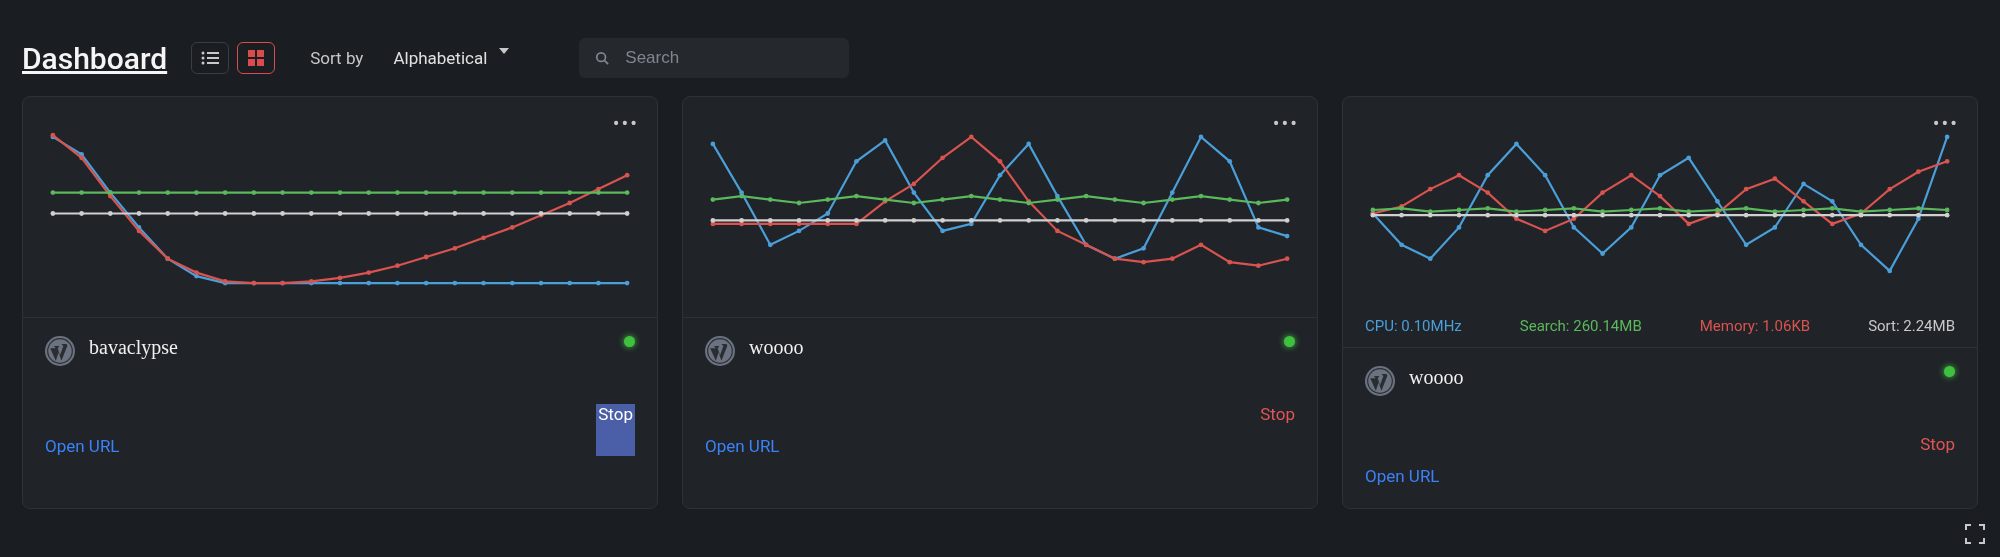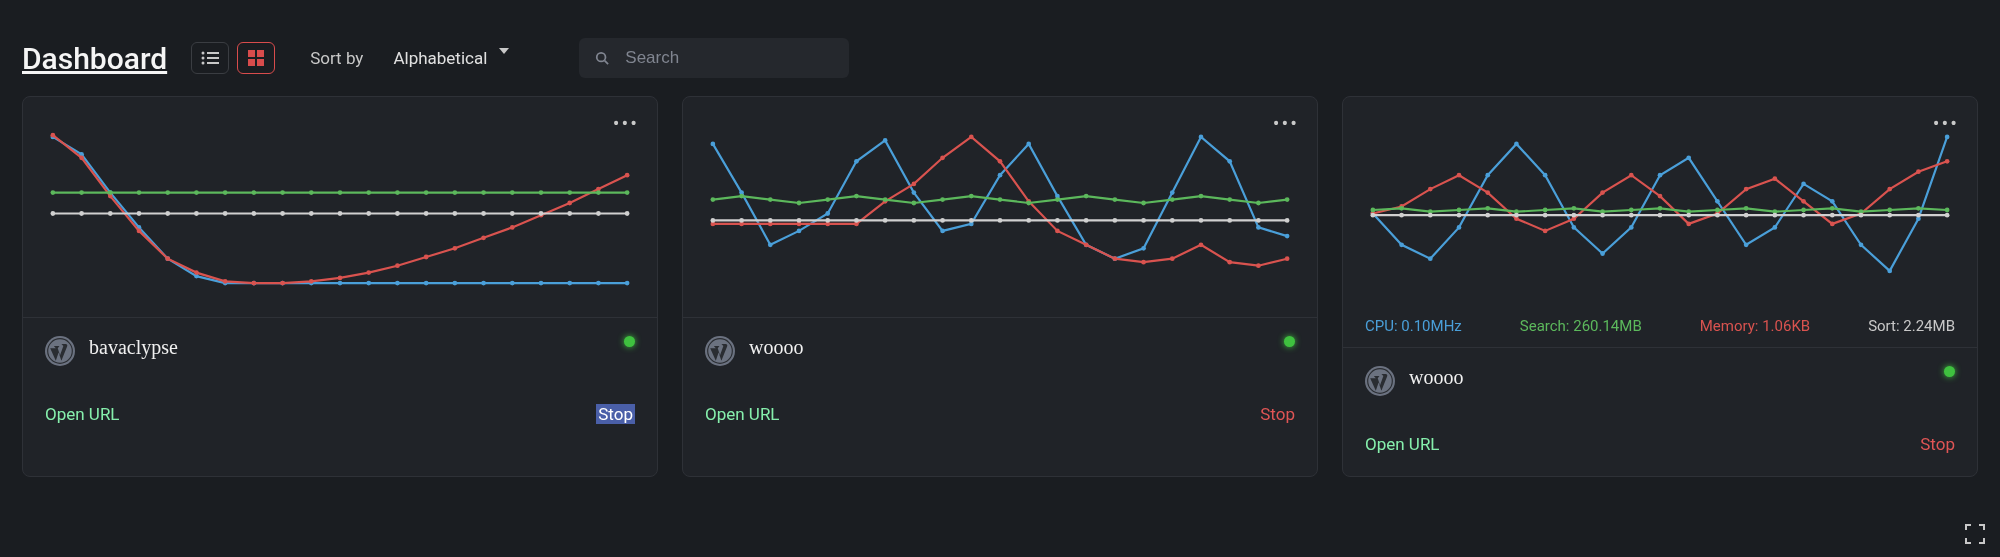--- a/index.html
+++ b/index.html
@@ -151,22 +151,23 @@
   background: #3fc13f;
   box-shadow: 0 0 6px #3fc13f;
 }
 .card-actions {
   display: flex;
   justify-content: space-between;
   padding: 20px 22px 22px 22px;
   font-size: 17px;
 }
 .open-url {
-  color: #86efac;
+  color: #3b82f6;
   cursor: pointer;
+  margin-top: 32px;
 }
 .stop {
   color: #e05555;
   cursor: pointer;
 }
 .stop.selected {
   background: #4a5fa8;
   color: #fff;
   padding: 0 2px;
 }

